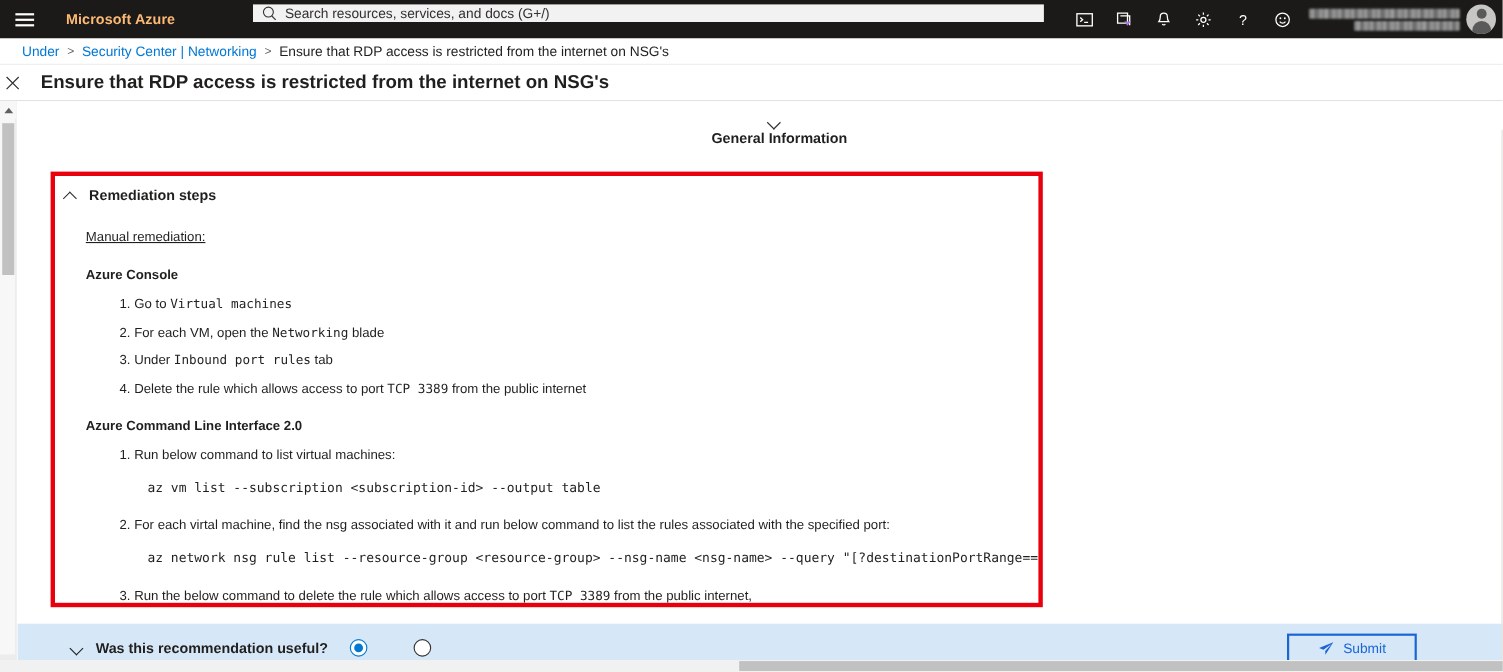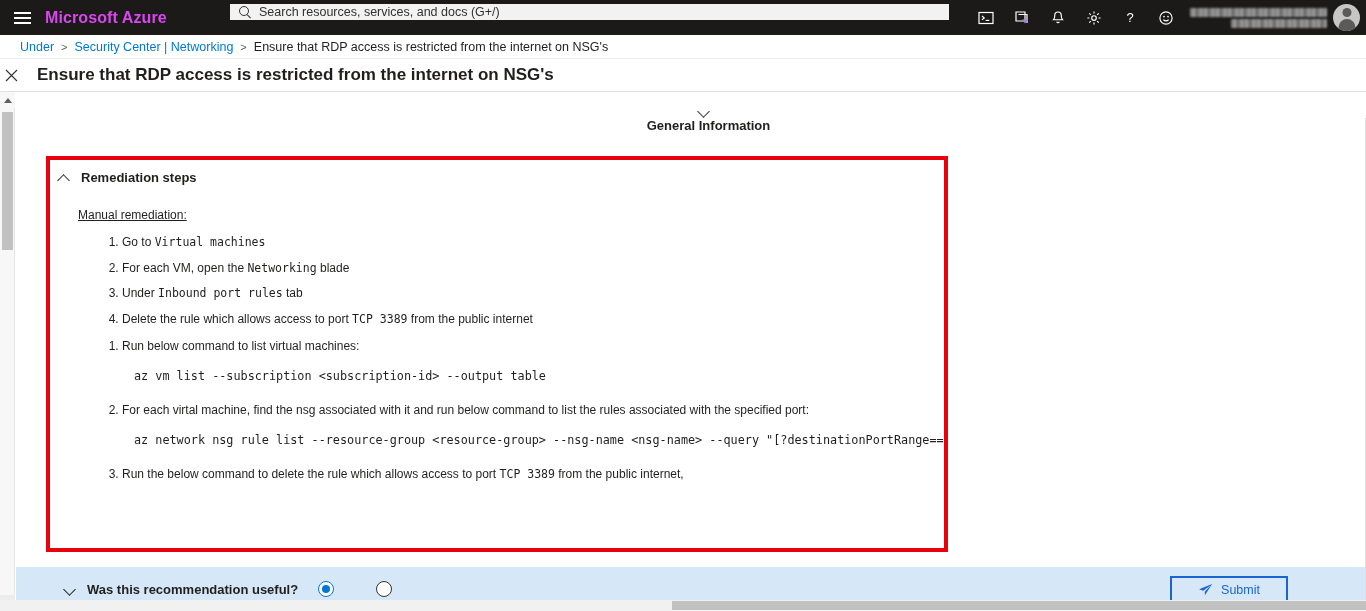--- a/index.html
+++ b/index.html
@@ -31,22 +31,22 @@
   .hamburger span::after,
   .hamburger span i {
     content: ""; position: absolute; left: 0;
     width: 17px; height: 1.5px; background: #ffffff;
   }
   .hamburger span::before { top: 0; }
   .hamburger span i { top: 5px; display: block; }
   .hamburger span::after { top: 10px; }
 
   .brand {
-    color: #d946ef; font-size: 16px; font-weight: 600;
-    margin-left: 1px; letter-spacing: .1px; white-space: nowrap;
+    color: #fdba74; font-size: 13px; font-weight: 600;
+    margin-left: 16px; letter-spacing: .1px; white-space: nowrap;
   }
 
   .searchbox {
     position: absolute; left: 230px; top: 4px;
     width: 719px; height: 16px;
     background: #f2f2f2;
     display: flex; align-items: center;
     padding: 0 8px;
     cursor: text;
   }
@@ -428,28 +428,30 @@
       <div class="redbox-inner">
 
         <div class="rem-head">
           <span class="chev up"></span>
           <span class="section-label">Remediation steps</span>
         </div>
 
         <div class="manual">Manual remediation:</div>
 
         
+        <div class="subhead">Azure Console</div>
         <ol class="steps">
           <li><span><span>Go to </span><span class="mono">Virtual machines</span></span></li>
           <li><span><span>For each VM, open the </span><span class="mono">Networking</span><span> blade</span></span></li>
           <li><span><span>Under </span><span class="mono">Inbound port rules</span><span> tab</span></span></li>
           <li><span><span>Delete the rule which allows access to port </span><span class="mono">TCP 3389</span><span> from the public internet</span></span></li>
         </ol>
 
         
+        <div class="subhead">Azure Command Line Interface 2.0</div>
         <ol class="steps cli">
           <li>
             <span>Run below command to list virtual machines:</span>
             <span class="cmd">az vm list --subscription &lt;subscription-id&gt; --output table</span>
           </li>
           <li>
             <span>For each virtal machine, find the nsg associated with it and run below command to list the rules associated with the specified port:</span>
             <span class="cmd">az network nsg rule list --resource-group &lt;resource-group&gt; --nsg-name &lt;nsg-name&gt; --query "[?destinationPortRange=='3389']"</span>
           </li>
           <li>

